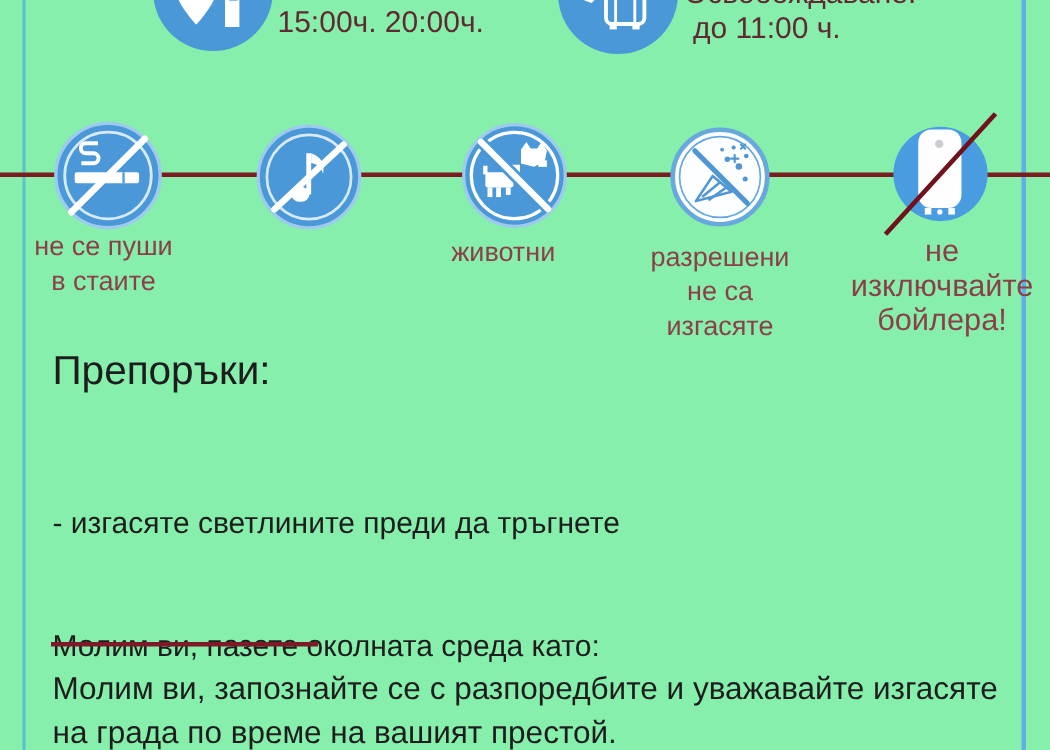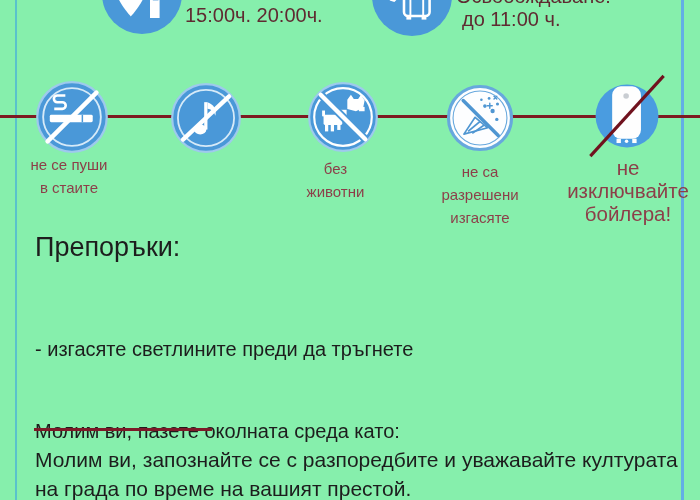--- a/index.html
+++ b/index.html
@@ -20,21 +20,21 @@
   #icon-music   { left:170px; top:82px;  width:72px; height:72px; }
   #icon-pets    { left:307px; top:81px;  width:72px; height:72px; }
   #icon-party   { left:445px; top:83px;  width:70px; height:70px; }
   #icon-boiler  { left:579px; top:68px;  width:96px; height:96px; }
 
   .time { position:absolute; color:#5f2a31; font-size:20px; white-space:nowrap; }
   #checkin-time  { left:185px; top:4px; }
   #checkout-title{ left:456px; top:-15px; }
   #checkout-time { left:462px; top:8px;text-align:right; }
 
-  .rule-label { position:absolute; color:#8c3f49; font-size:15px; line-height:23px; text-align:center; }
+  .rule-label { position:absolute; color:#8c3f49; font-size:18px; line-height:23px; text-align:center; }
   #label-1 { left:14px;  top:153px; width:110px; }
   #label-2 { left:152px; top:157px; width:110px; }
   #label-3 { left:278px; top:157px; width:115px; }
   #label-4 { left:420px; top:160px; width:120px; }
   #label-5 { left:553px; top:156px; width:150px; font-size:20.5px; }
 
   .heading { position:absolute; left:35px; top:232px; color:#1d1d1d; font-size:27px; }
   .recs { position:absolute; left:35px; top:282px; color:#1d1d1d; font-size:20px;
           line-height:27.2px; white-space:pre; }
   .fdivider { position:absolute; left:34px; top:428px; width:178px; height:3px; background:#7c1a28; }
@@ -151,42 +151,41 @@
       <circle cx="54.5" cy="84" r="2" fill="#fefefe"></circle>
       <line x1="13" y1="101" x2="97" y2="9" stroke="#70121e" stroke-width="3.6"></line>
     </svg>
   </div>
 
   <div class="rule-label" id="label-1">
     <div>не се пуши</div>
     <div>в стаите</div>
   </div>
   <div class="rule-label" id="label-3">
-    <div>без</div>
     <div>животни</div>
   </div>
   <div class="rule-label" id="label-4">
+    <div>разрешени</div>
     <div>не са</div>
-    <div>разрешени</div>
     <div>изгасяте</div>
   </div>
   <div class="rule-label" id="label-5">
     <div>не изключвайте</div>
     <div>бойлера!</div>
   </div>
 
   <div class="heading">Препоръки:</div>
   <div class="recs">
     <div>- изгасяте светлините преди да тръгнете</div>
     <div>Молим ви, пазете околната среда като:</div>
     <div> -изключвате ютията или пресата за коса, преди да излезете</div>
     
     
   </div>
 
   <div class="fdivider"></div>
 
   <div class="footer">
-    <div>Молим ви, запознайте се с разпоредбите и уважавайте културата</div>
+    <div>Молим ви, запознайте се с разпоредбите и уважавайте изгасяте</div>
     <div>на града по време на вашият престой.</div>
   </div>
 
 </div>
 
 </body></html>

